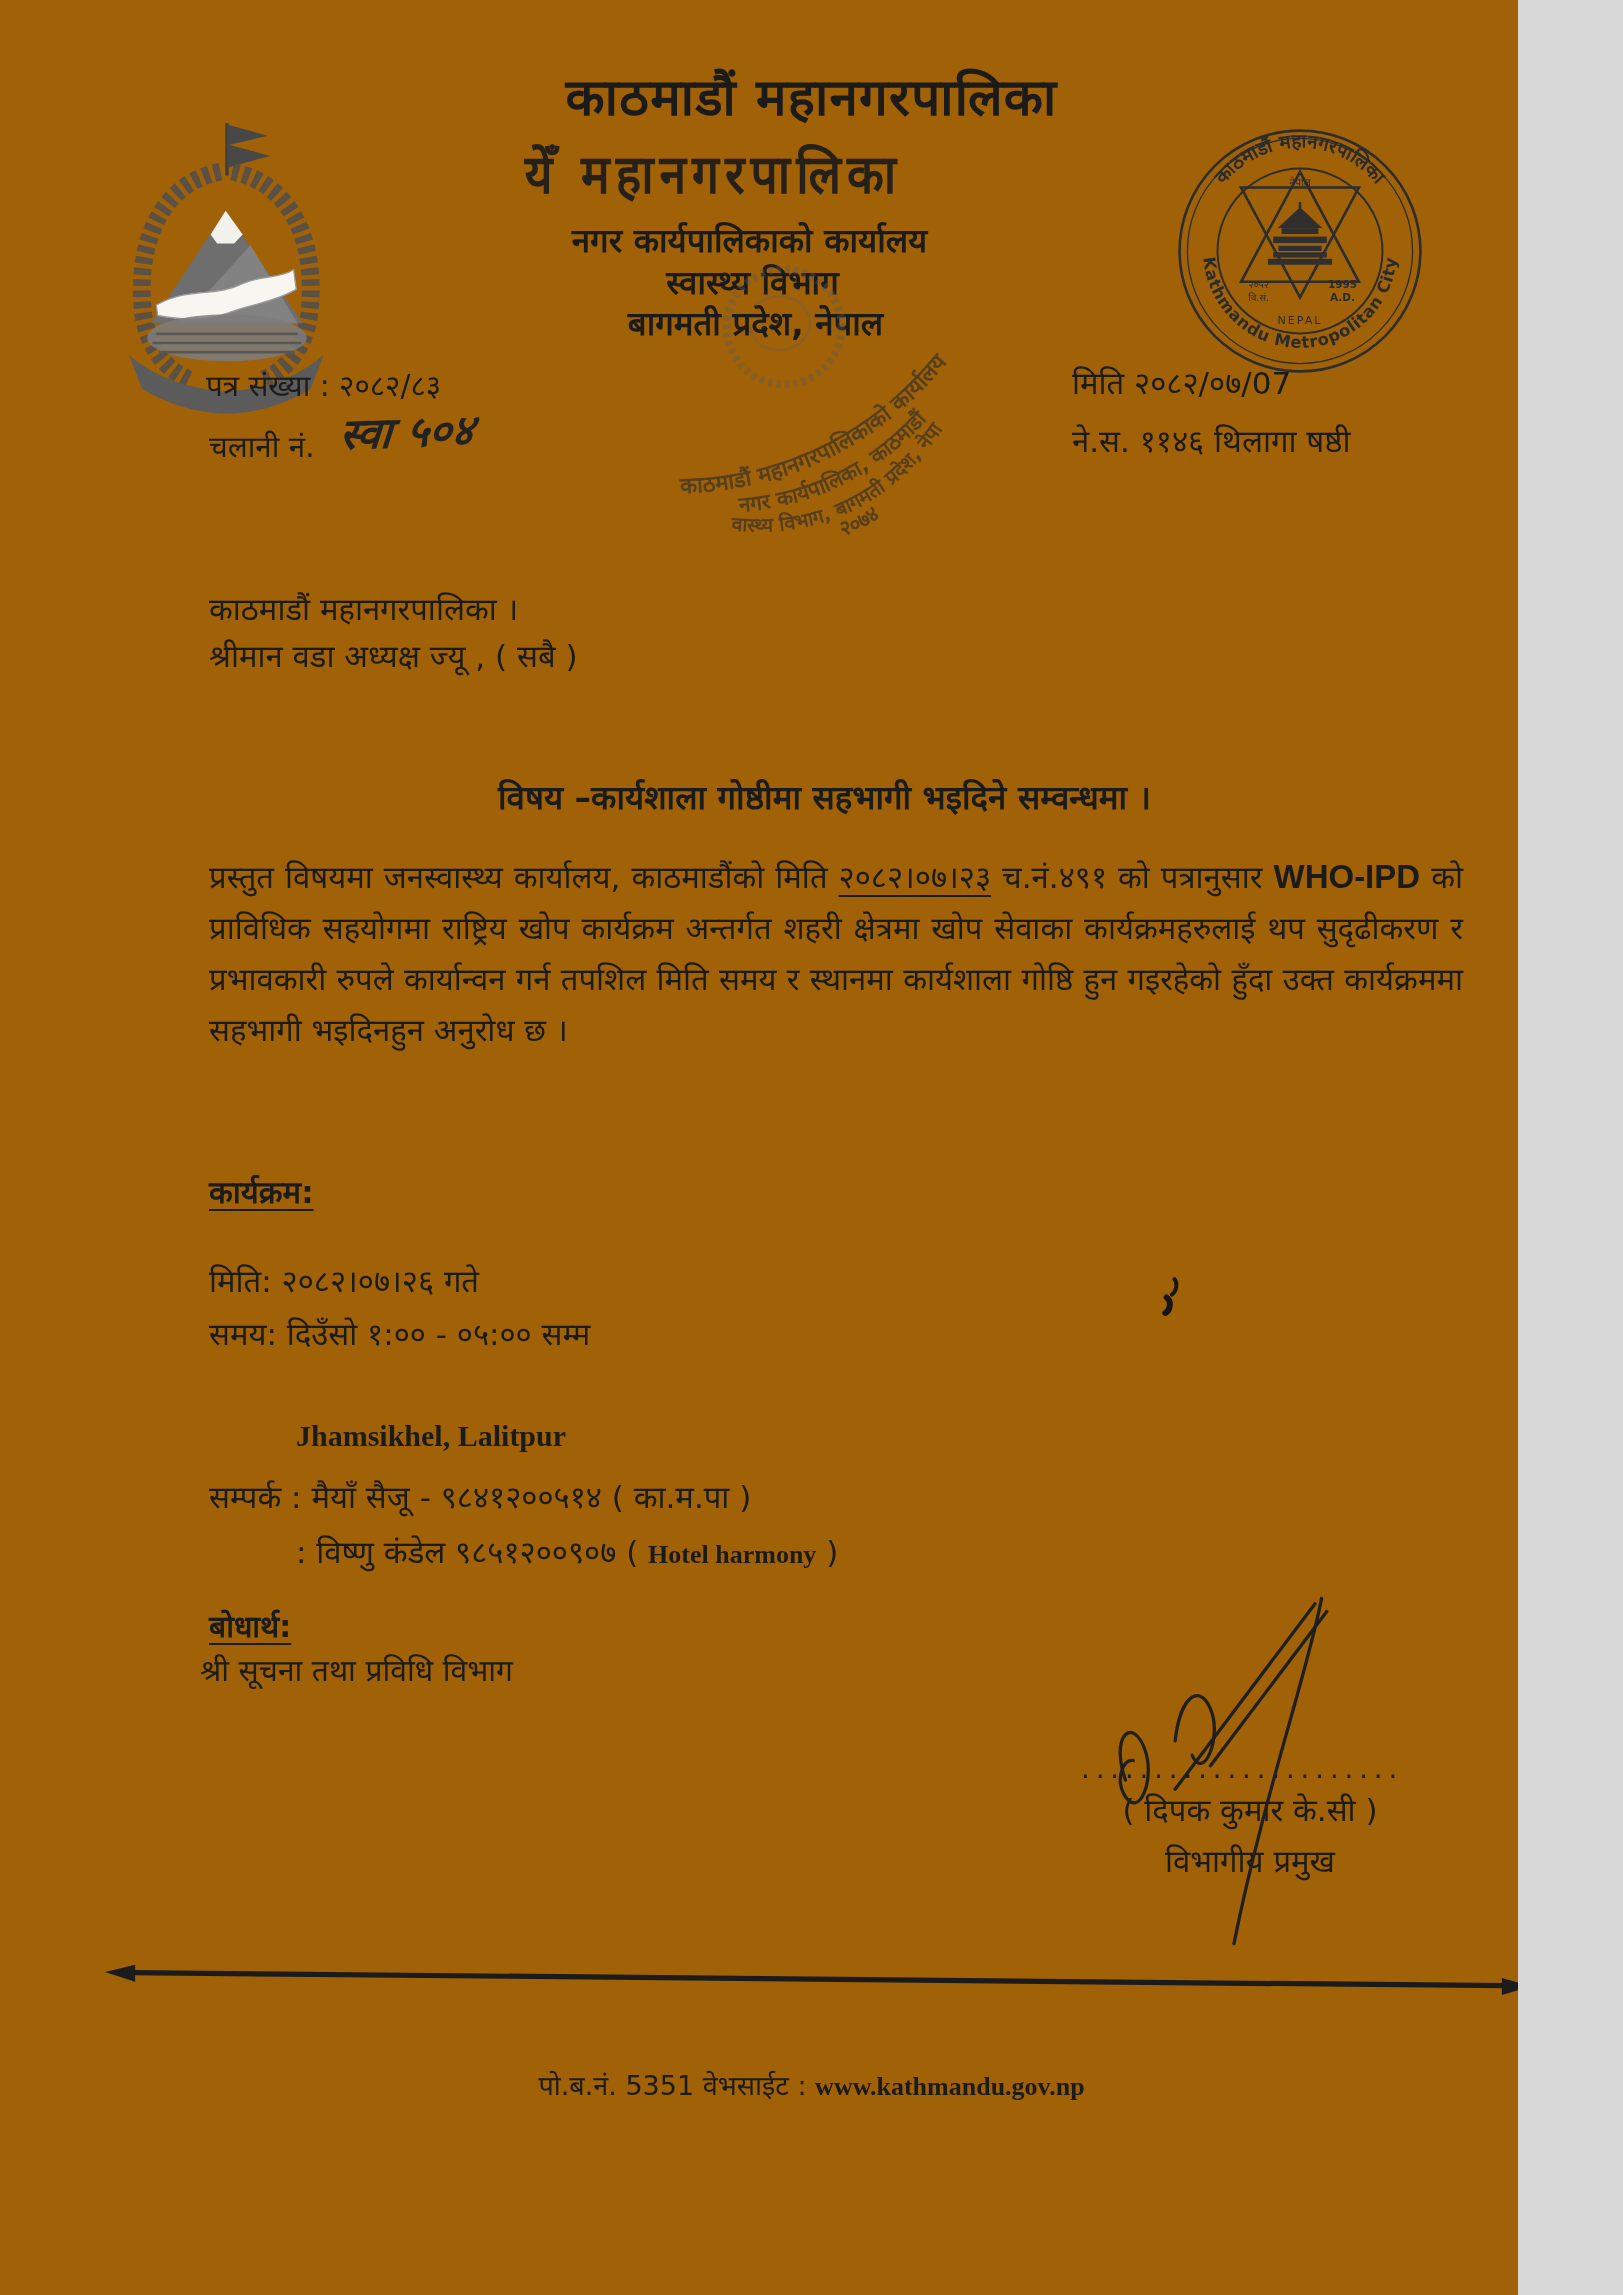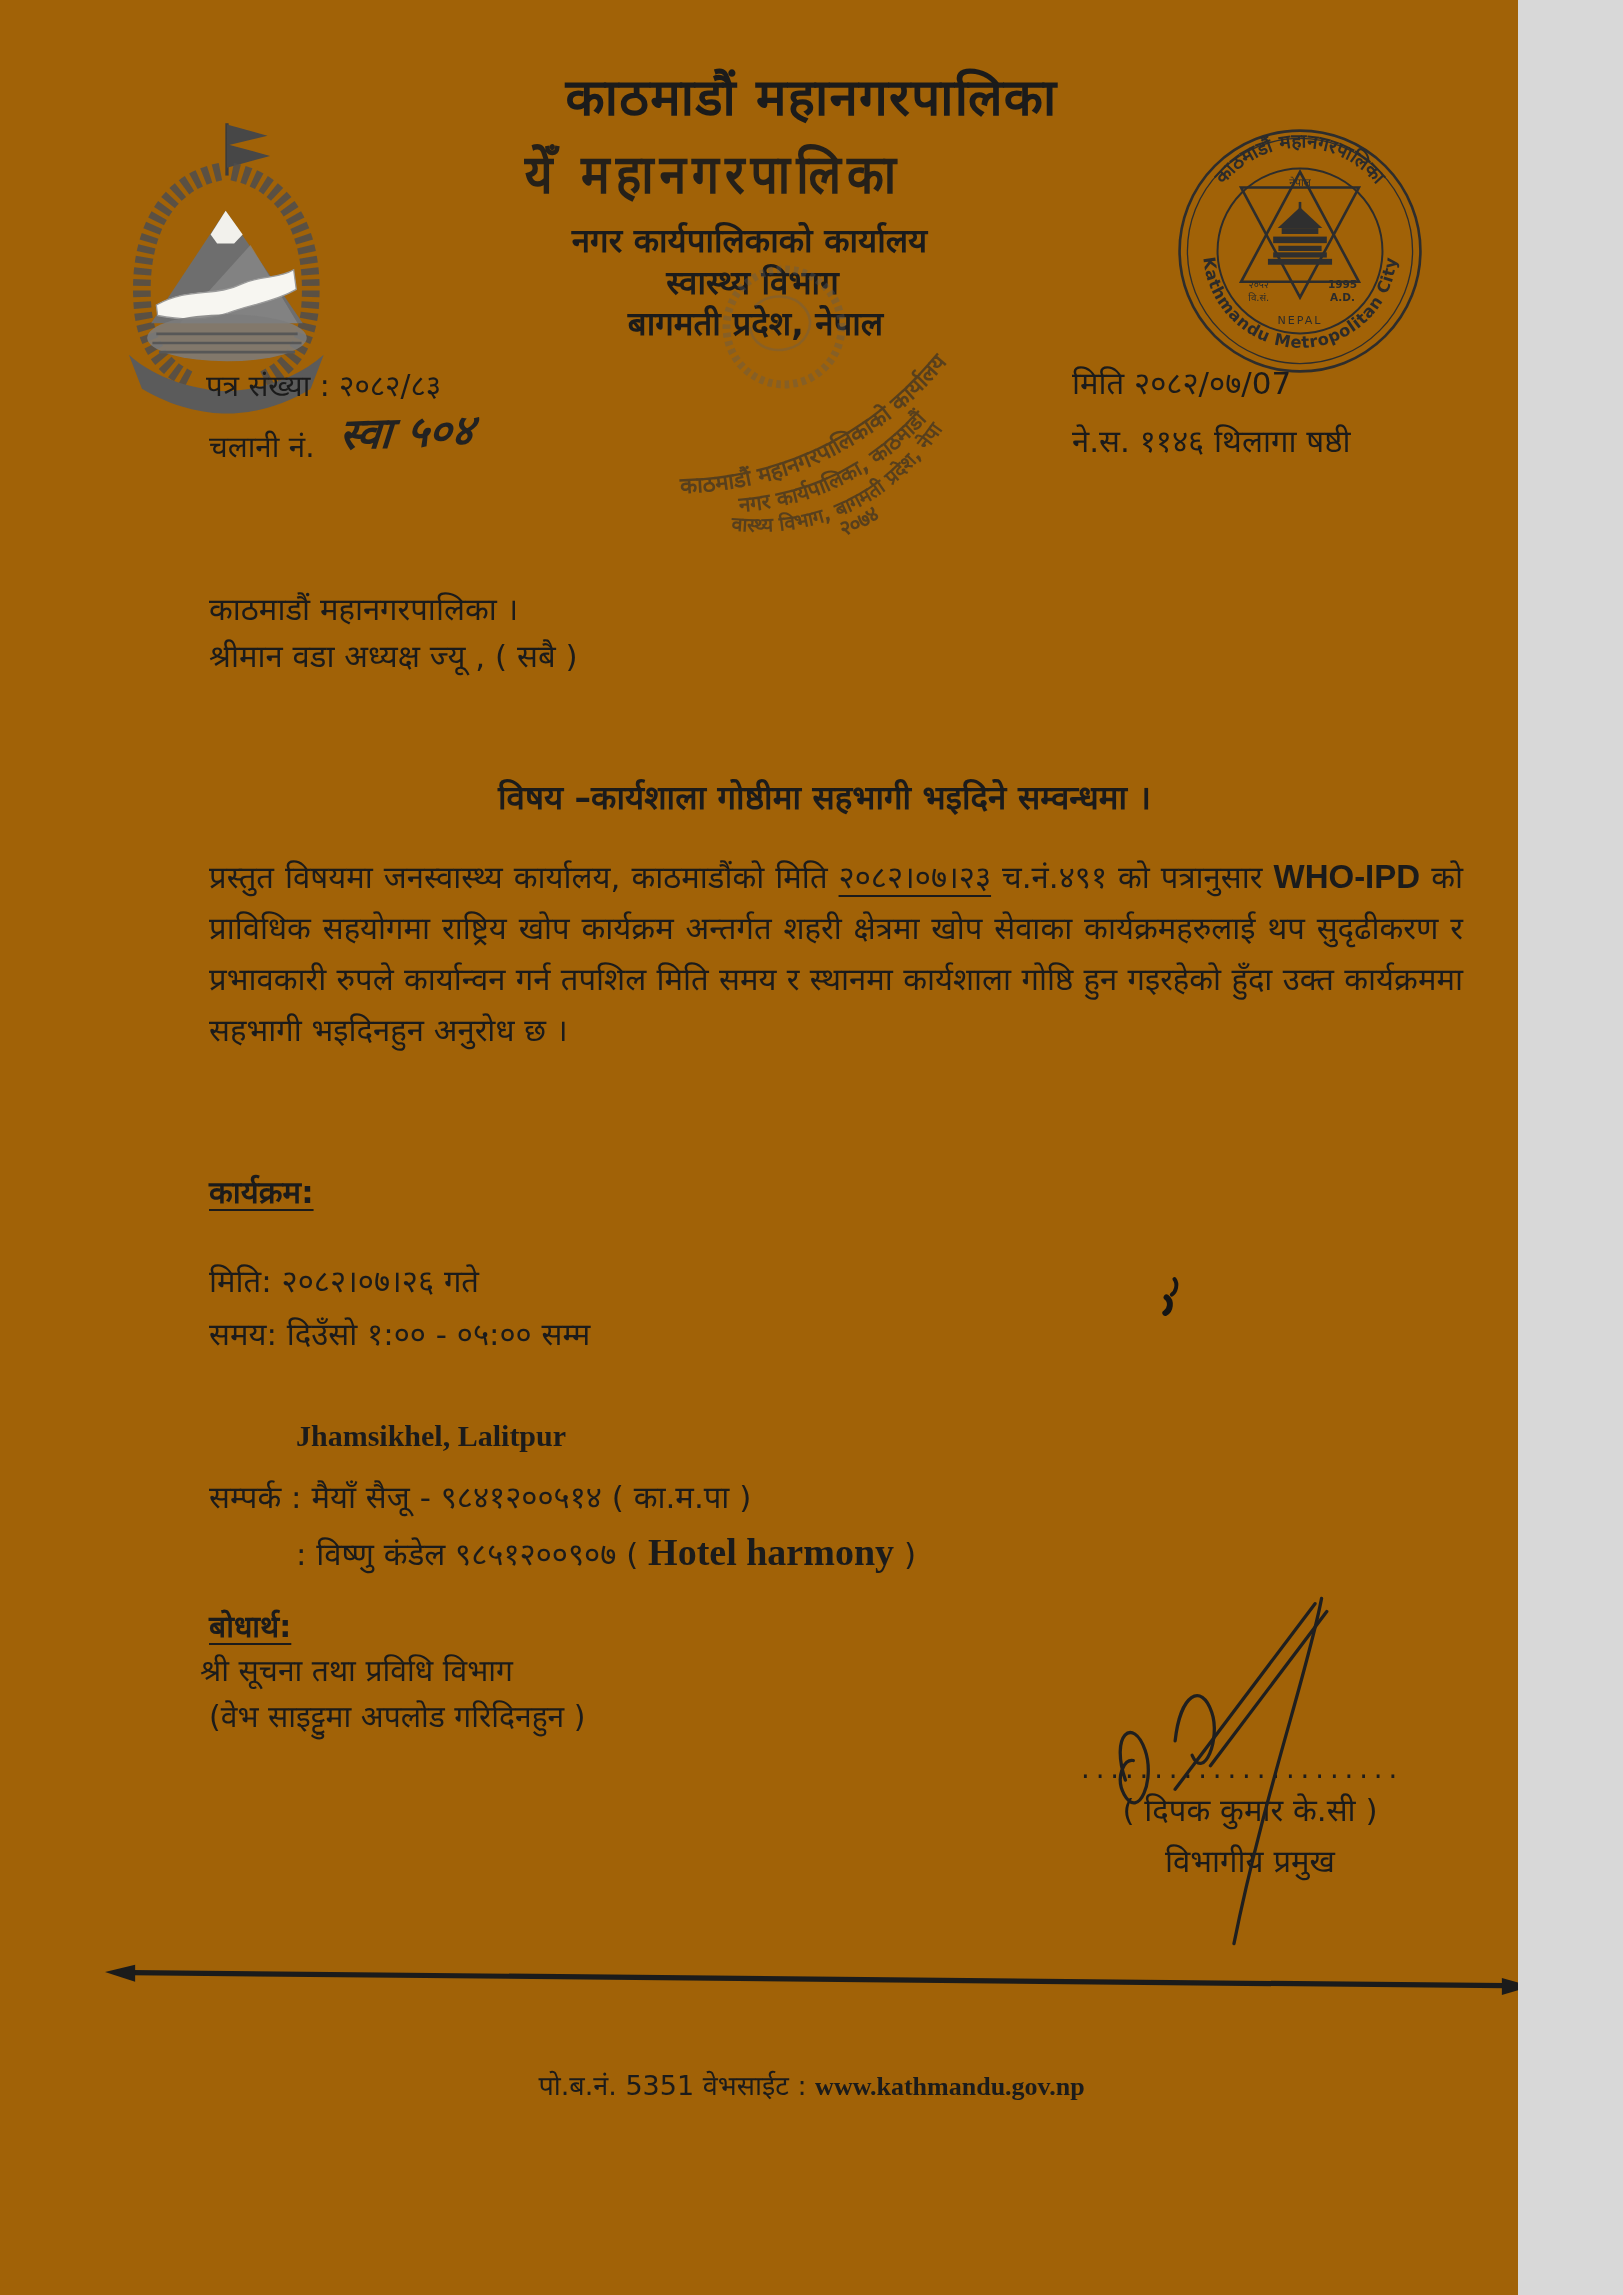--- a/index.html
+++ b/index.html
@@ -133,26 +133,25 @@
     <span>समय:</span>
     <span>दिउँसो १:०० - ०५:०० सम्म</span>
   </div>
   <div class="abs latin-serif" style="left:296px;top:1419px;font-size:30px;">Jhamsikhel, Lalitpur</div>
   <div class="abs prog" style="left:209px;top:1475px;">
     <span>सम्पर्क :</span>
     <span>मैयाँ सैजू - ९८४१२००५१४ ( का.म.पा )</span>
   </div>
   <div class="abs prog" style="left:296px;top:1530px;">
     <span>:</span>
-    <span>विष्णु कंडेल ९८५१२००९०७ ( </span><span class="latin-serif" style="font-size:38px;">Hotel harmony</span><span> )</span>
+    <span>विष्णु कंडेल ९८५१२००९०७ ( </span><span class="latin-serif" style="font-size:26px;">Hotel harmony</span><span> )</span>
   </div>
 
   <div class="abs prog b lbl-u" style="left:209px;top:1605px;font-size:30px;">बोधार्थ:</div>
   <div class="abs prog" style="left:200px;top:1649px;font-size:30px;">श्री सूचना तथा प्रविधि विभाग</div>
-  <div class="abs prog" style="left:209px;top:1695px;font-size:30px;">(वेभ साइट्टुमा अपलोड गरिदिनहुन )</div>
 
   <svg class="abs" style="left:1160px;top:1275px;" width="23.6" height="42" viewBox="0 0 36 64">
     <path d="M22,6 C28,14 24,26 18,30" stroke="#151515" stroke-width="6" fill="none" stroke-linecap="round"></path>
     <path d="M10,34 C18,40 16,54 8,58" stroke="#151515" stroke-width="9" fill="none" stroke-linecap="round"></path>
   </svg>
 
   <svg class="abs" style="left:1047px;top:1525px;z-index:4;" width="353" height="458" viewBox="0 0 540 700">
     <g fill="none" stroke="#1f1f1f" stroke-width="5" stroke-linecap="round">
       <path d="M120,390 C96,320 132,292 150,344 C166,390 140,452 118,412 C104,386 118,356 132,360"></path>
       <path d="M196,330 C204,258 236,240 252,286 C266,326 240,392 222,352"></path>

